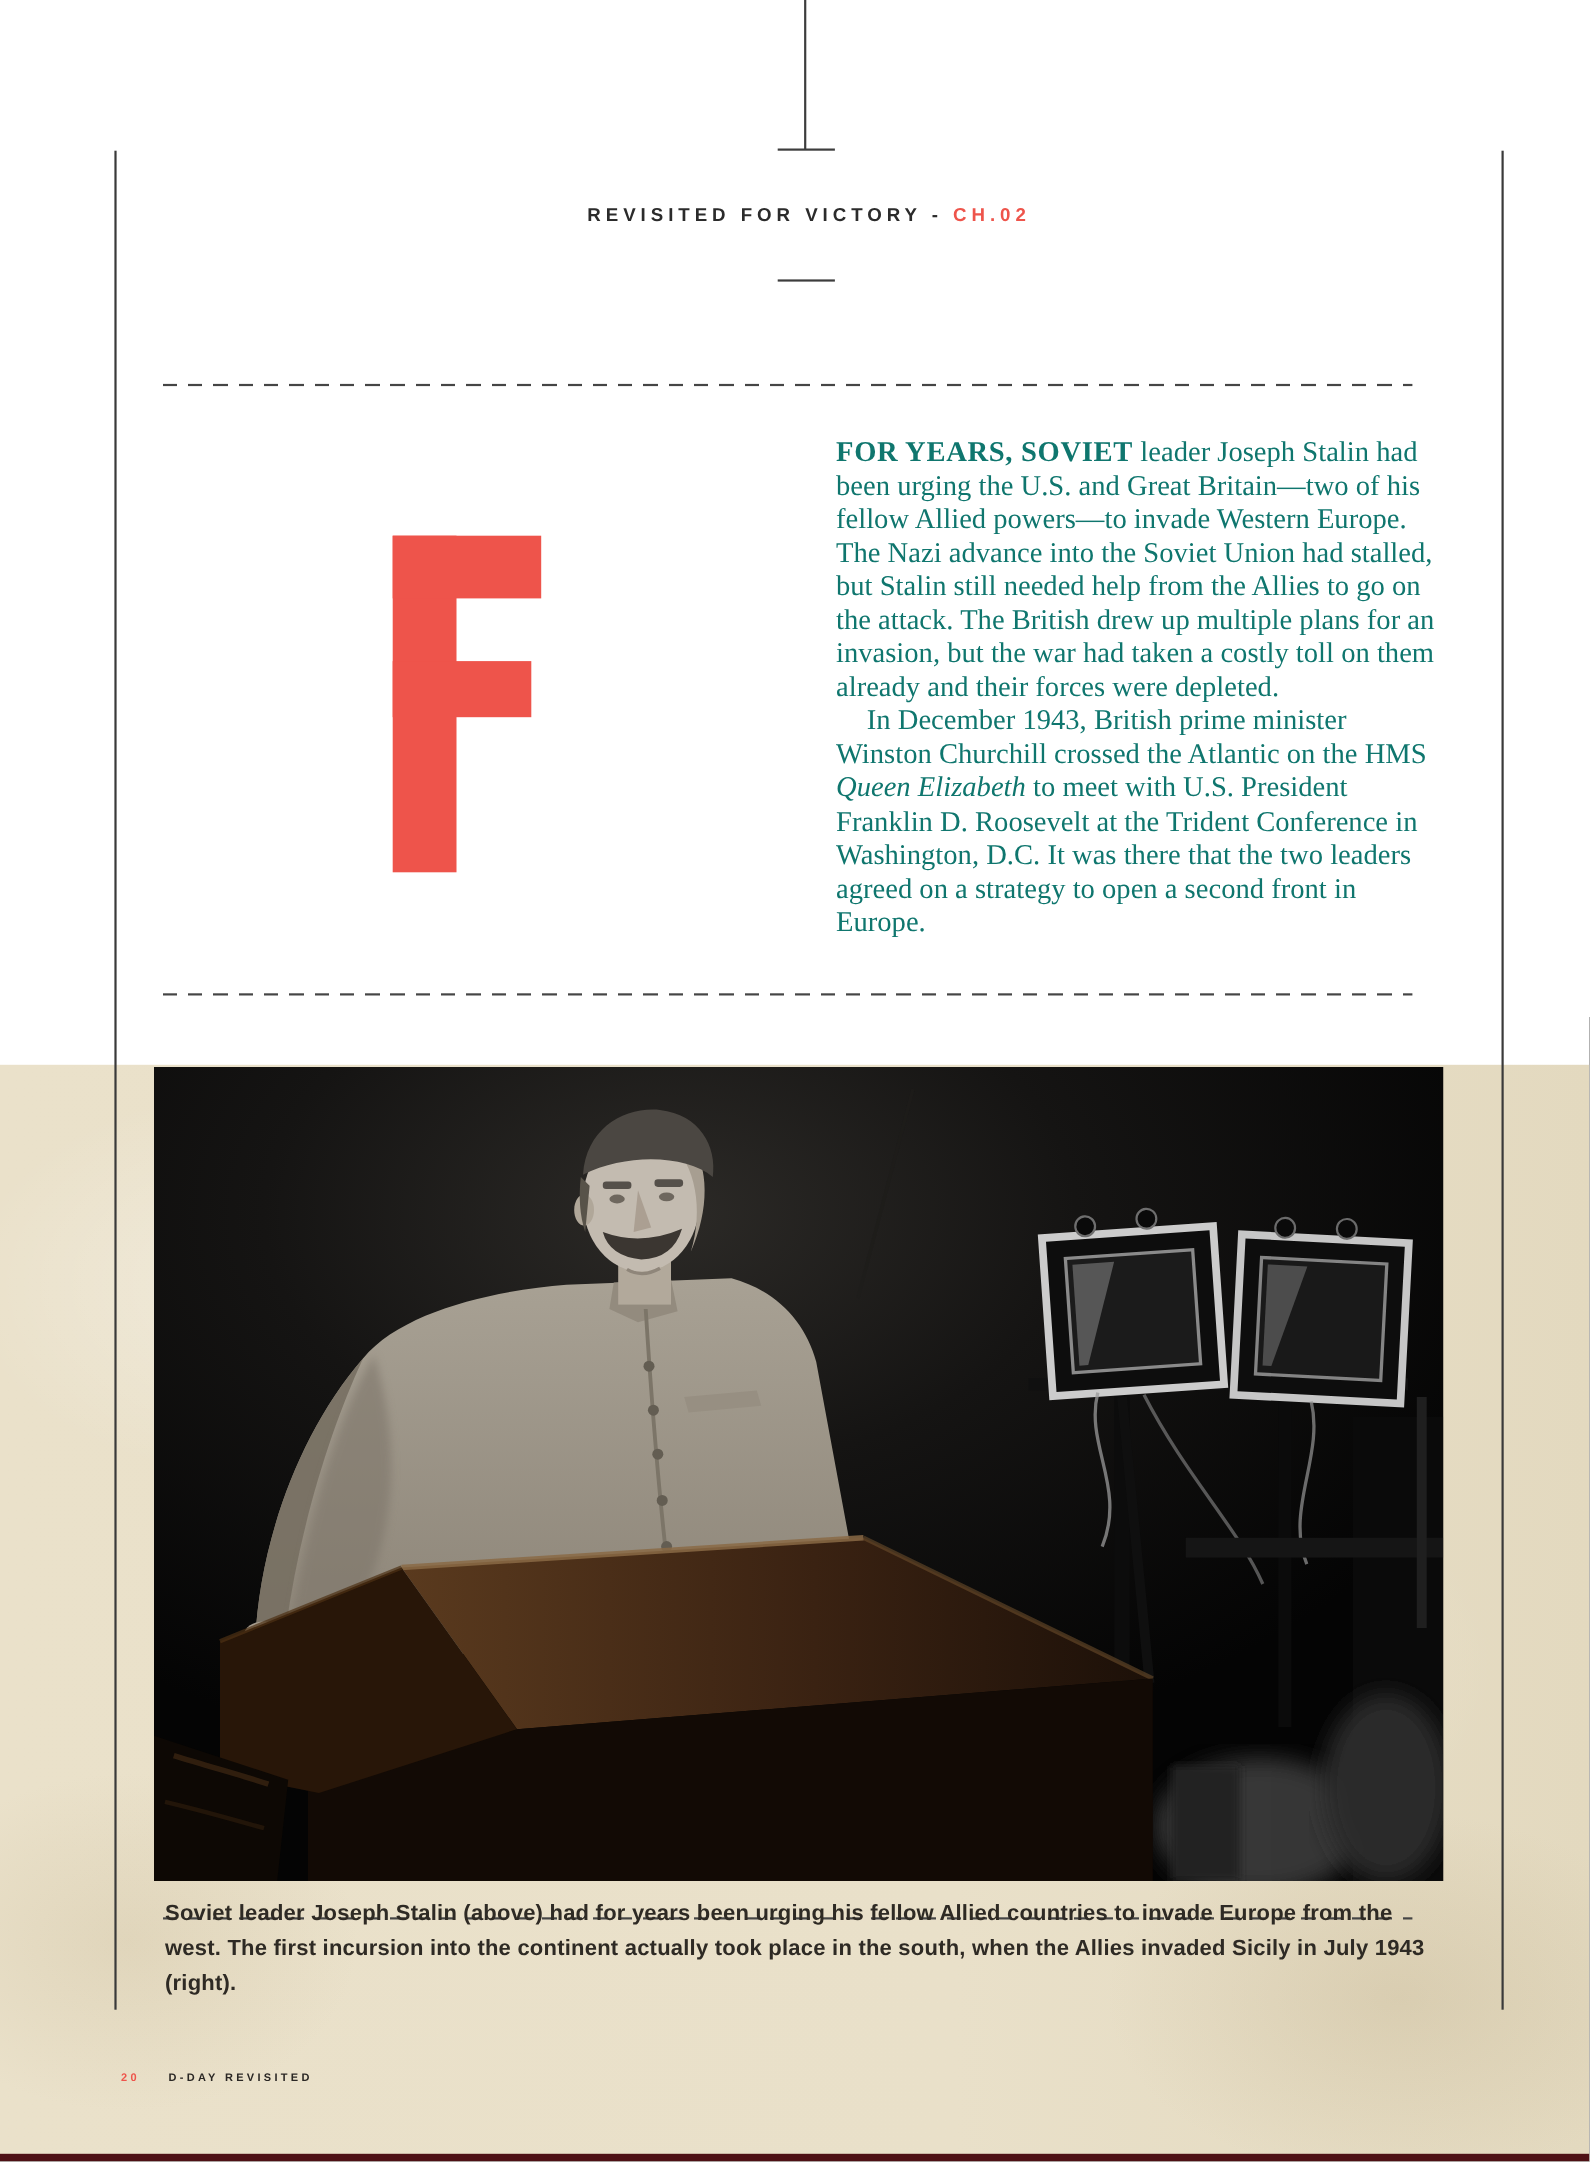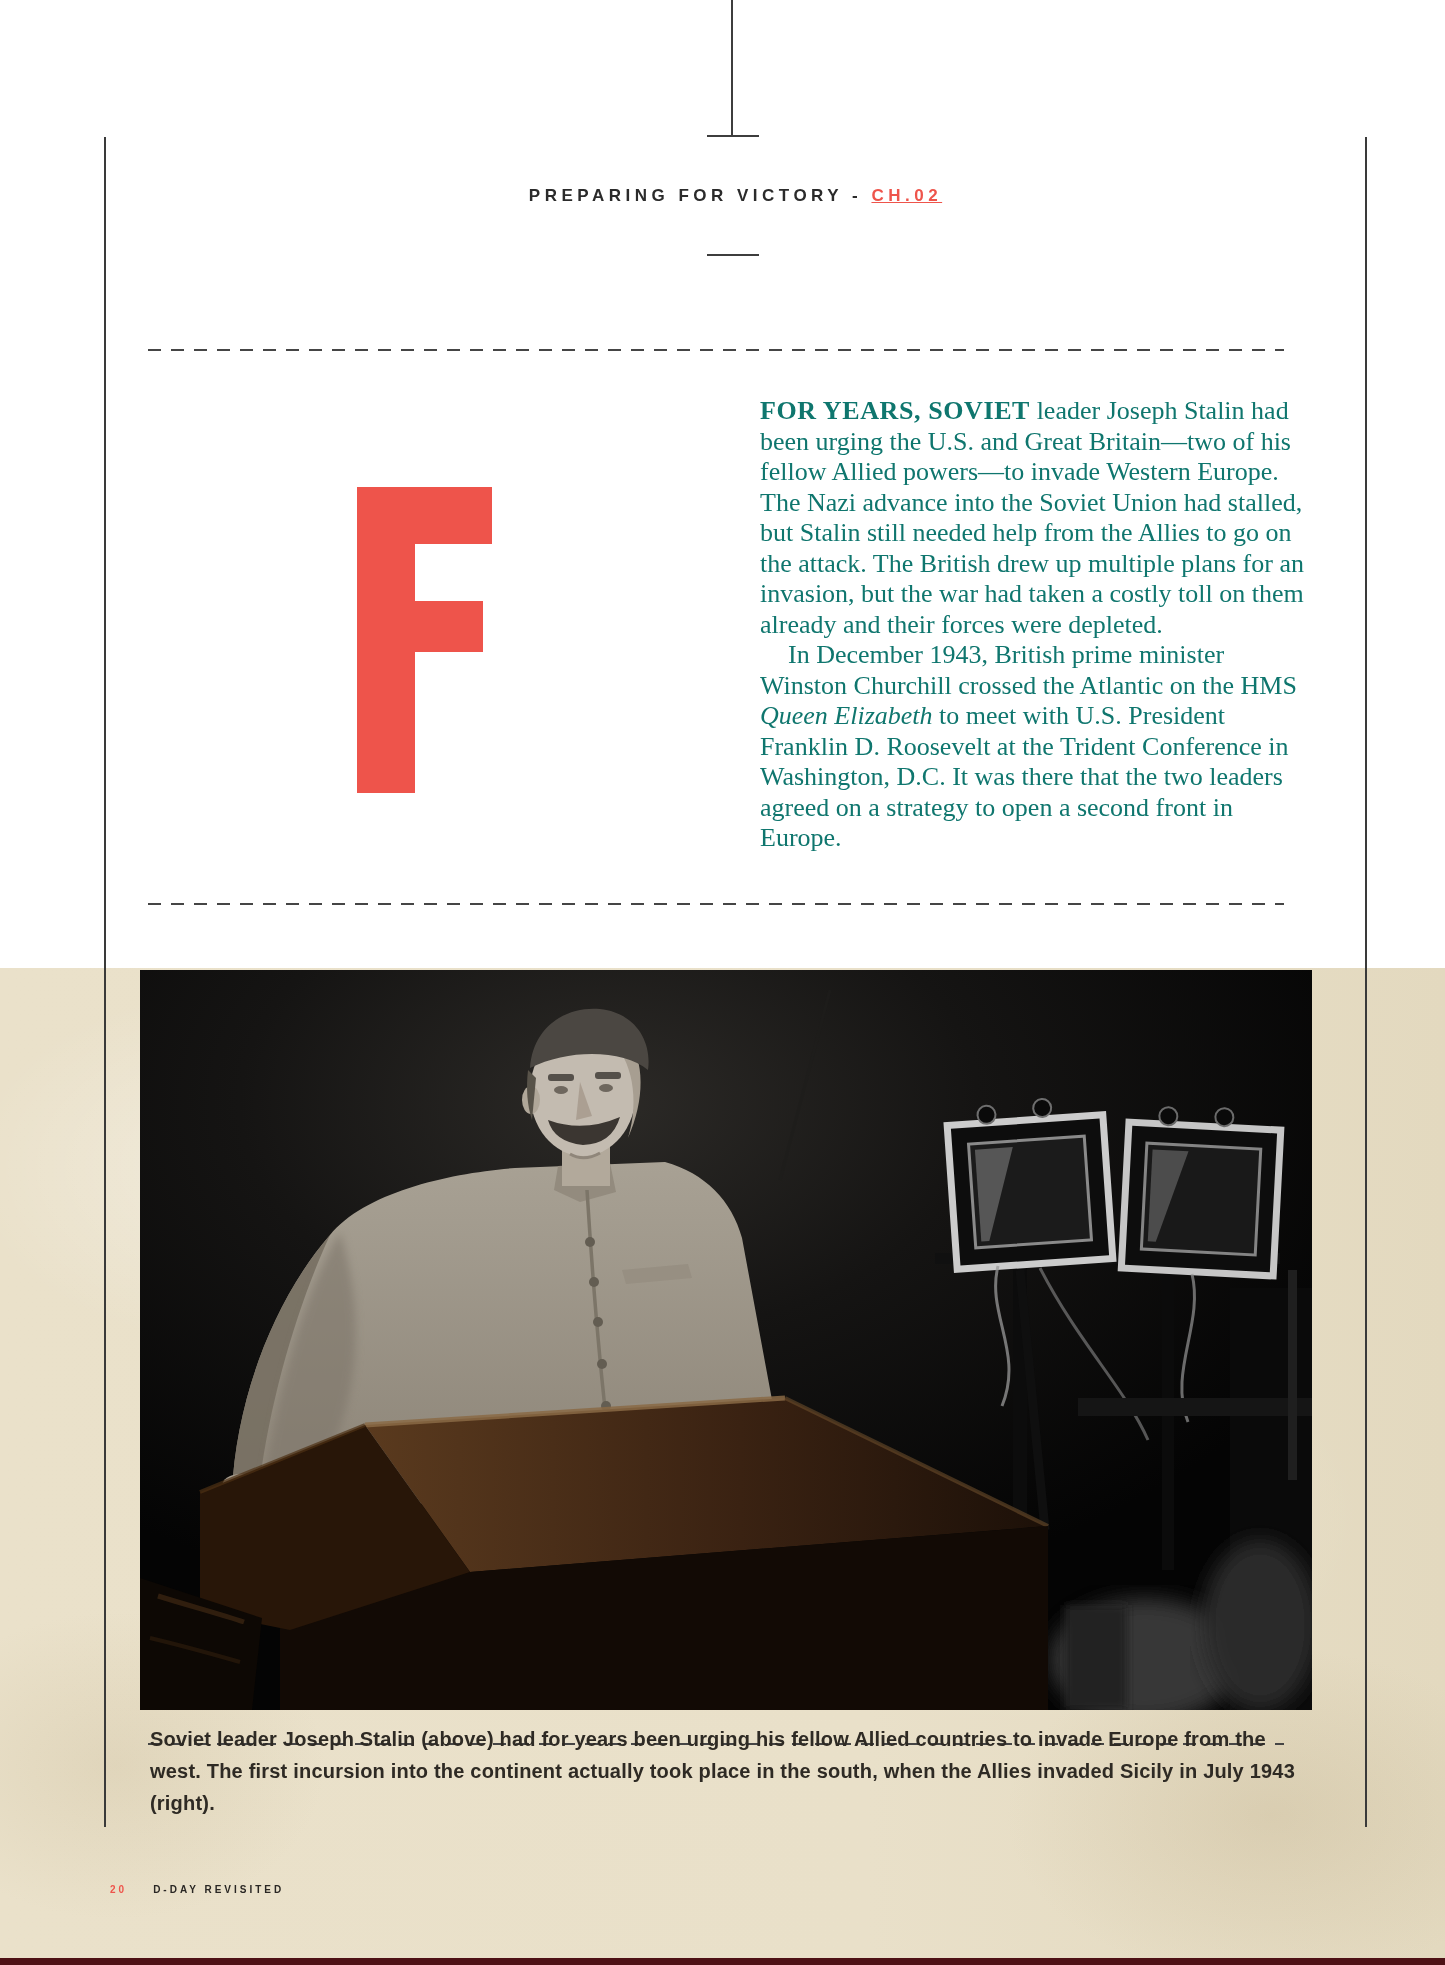--- a/index.html
+++ b/index.html
@@ -37,21 +37,21 @@
   }
   .dash-1{top:349px;}
   .dash-2{top:903px;}
   .dash-3{top:1743px;}
   
   .chapter-header{
     position:absolute;left:104px;top:186px;width:1263px;
     text-align:center;font-size:17px;font-weight:bold;
     letter-spacing:4.5px;color:#2b2b2b;white-space:nowrap;
   }
-  .chapter-header .chapter-num{color:var(--accent);text-decoration:underline;}
+  .chapter-header .chapter-num{color:var(--accent);}
   
   .drop-cap{position:absolute;left:357px;top:487px;width:135px;height:306px;}
   .drop-cap .sr{position:absolute;width:1px;height:1px;overflow:hidden;clip-path:inset(50%);}
   .drop-cap .stem,.drop-cap .bar-top,.drop-cap .bar-mid{position:absolute;background:var(--accent);}
   .drop-cap .stem{left:0;top:0;width:58px;height:306px;}
   .drop-cap .bar-top{left:0;top:0;width:135px;height:57px;}
   .drop-cap .bar-mid{left:0;top:114px;width:126px;height:51px;}
   
   .article{
     position:absolute;left:760px;top:396px;width:552px;
@@ -86,21 +86,21 @@
 <body>
 
 <div class="page">
 
   <div class="paper"></div>
 
   <div class="rule-v-top"></div>
   <div class="rule-h-top"></div>
 
   <div class="chapter-header">
-    <span>PREPARING FOR VICTORY</span>
+    <span>REVISITED FOR VICTORY</span>
     <span> <span>-</span> </span>
     <span class="chapter-num">CH.02</span>
   </div>
   <div class="rule-h-sub"></div>
 
   <div class="rule-left"></div>
   <div class="rule-right"></div>
 
   <div class="dashed dash-1"></div>
   <div class="dashed dash-2"></div>

